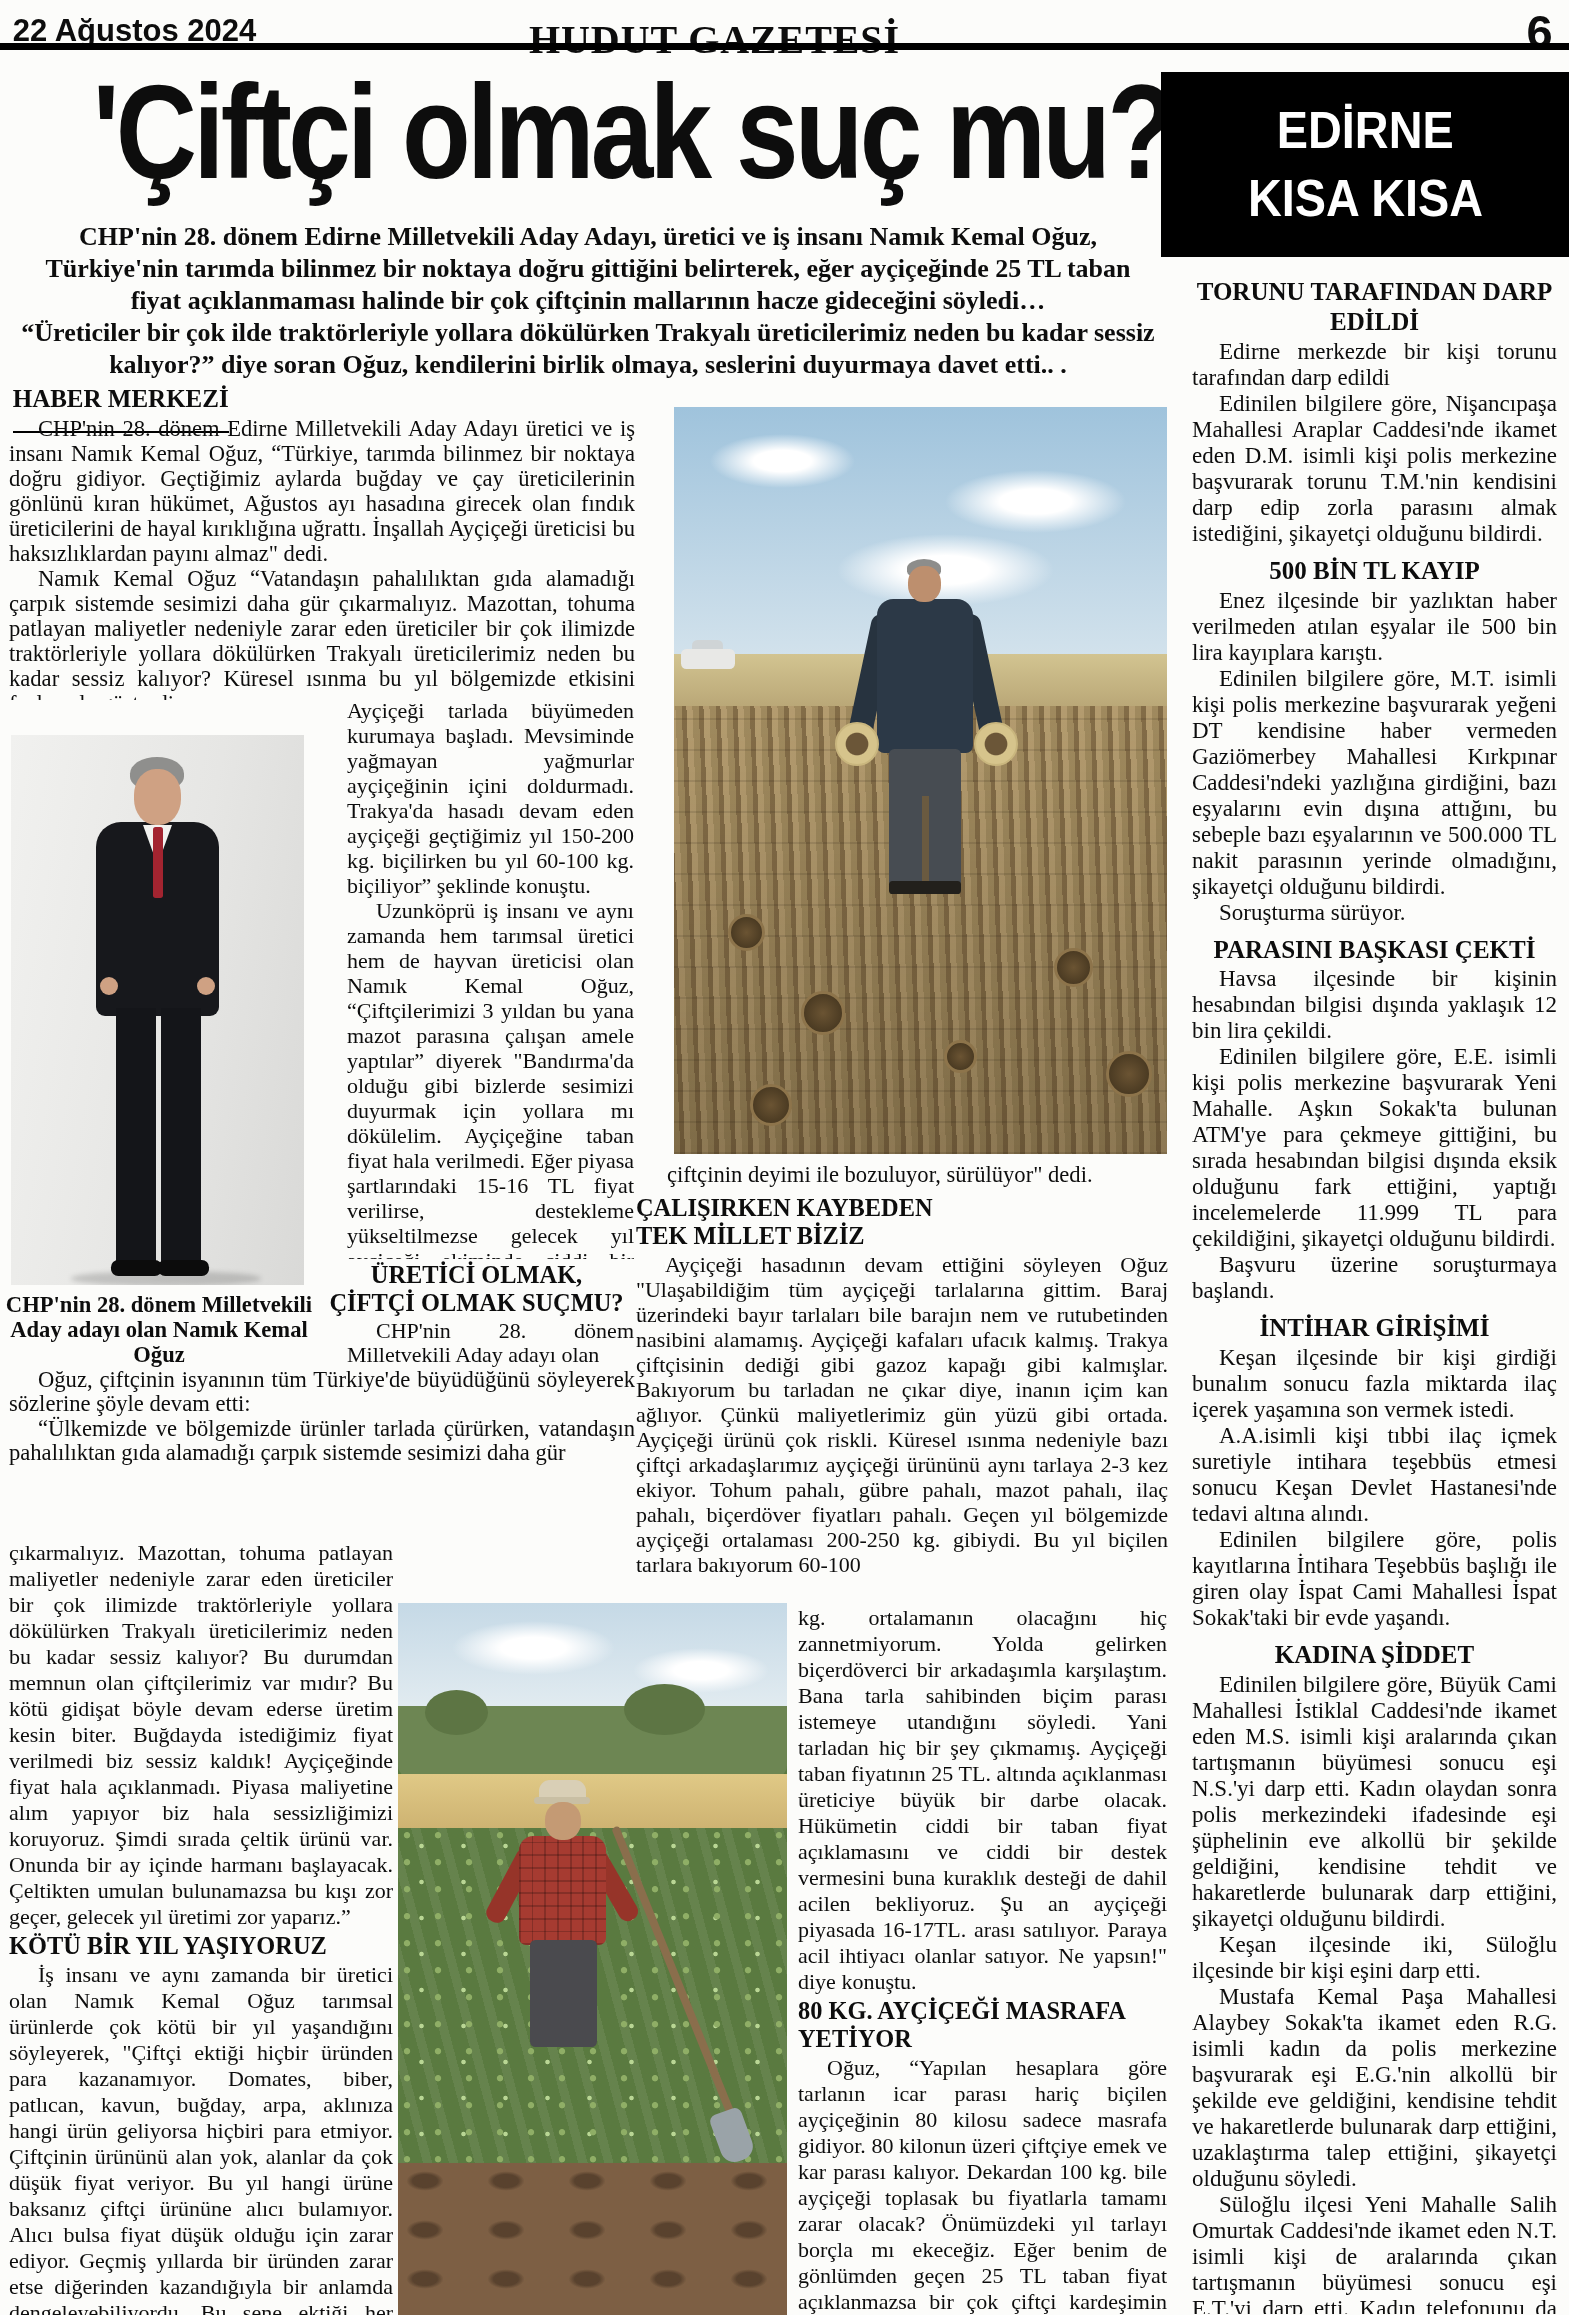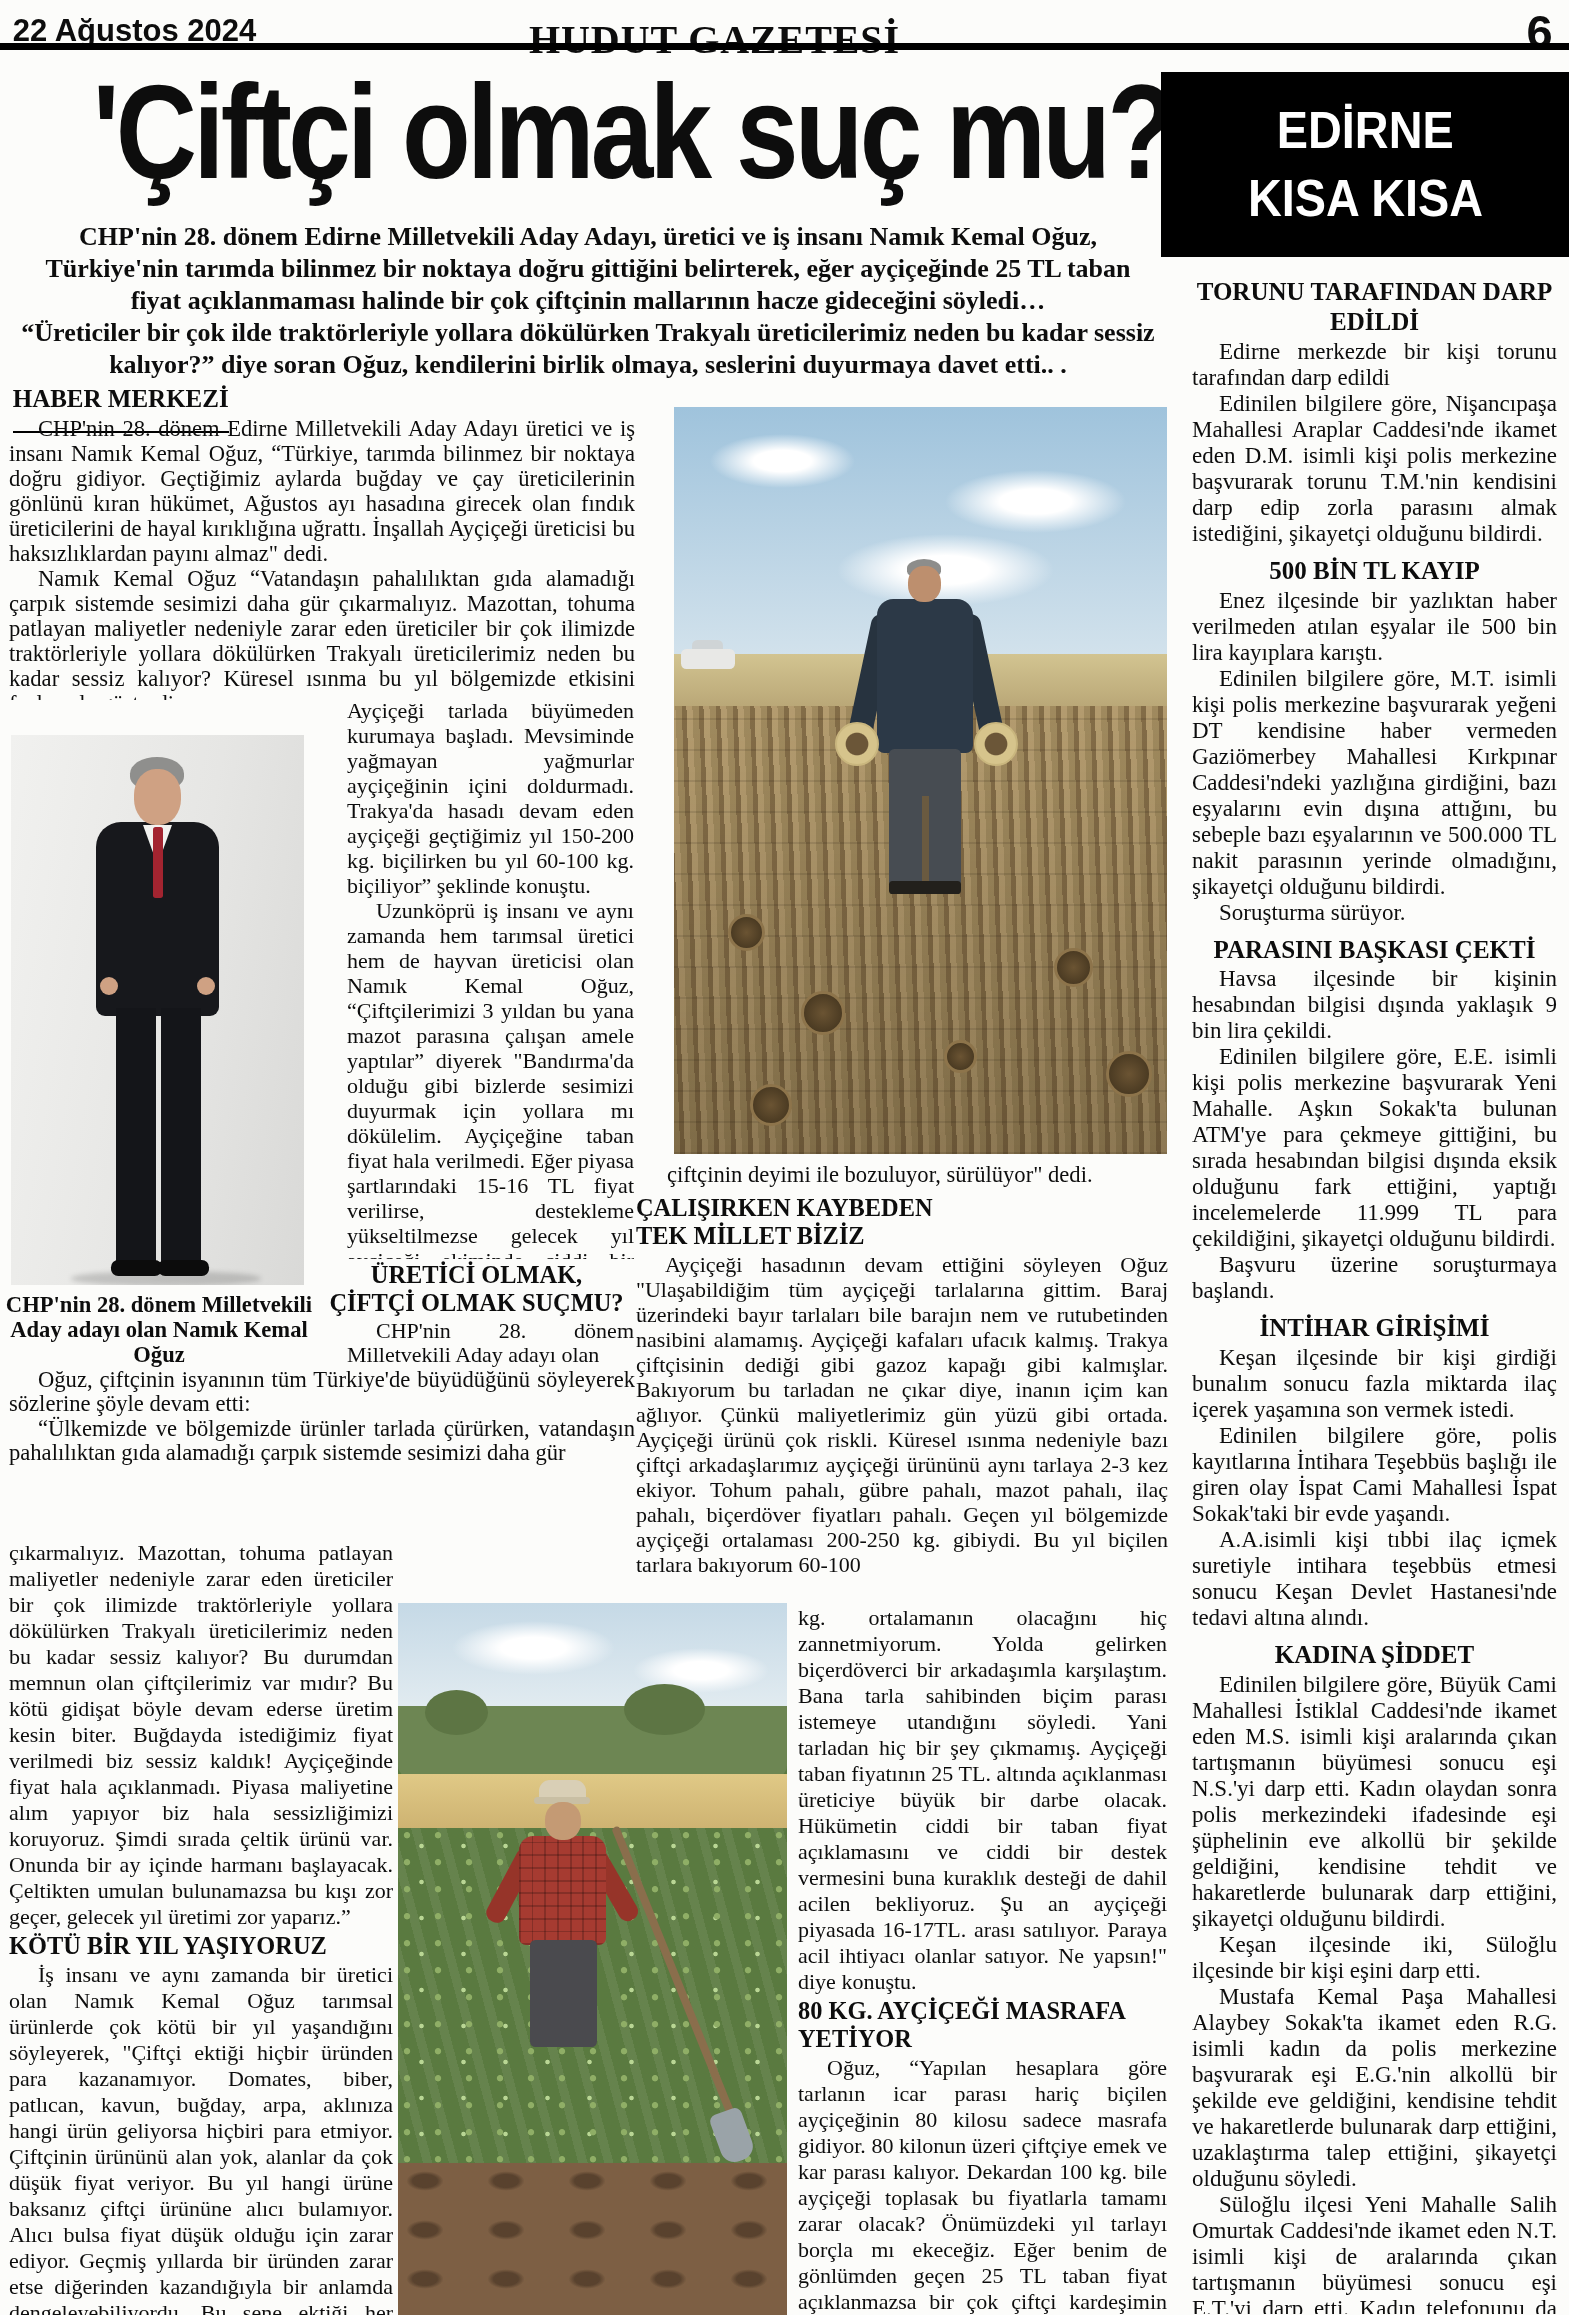--- a/index.html
+++ b/index.html
@@ -238,28 +238,28 @@
     <h3>TORUNU TARAFINDAN DARP EDİLDİ</h3>
     <p>Edirne merkezde bir kişi torunu tarafından darp edildi</p>
     <p>Edinilen bilgilere göre, Nişancıpaşa Mahallesi Araplar Caddesi'nde ikamet eden D.M. isimli kişi polis merkezine başvurarak torunu T.M.'nin kendisini darp edip zorla parasını almak istediğini, şikayetçi olduğunu bildirdi.</p>
 
     <h3>500 BİN TL KAYIP</h3>
     <p>Enez ilçesinde bir yazlıktan haber verilmeden atılan eşyalar ile 500 bin lira kayıplara karıştı.</p>
     <p>Edinilen bilgilere göre, M.T. isimli kişi polis merkezine başvurarak yeğeni DT kendisine haber vermeden Gaziömerbey Mahallesi Kırkpınar Caddesi'ndeki yazlığına girdiğini, bazı eşyalarını evin dışına attığını, bu sebeple bazı eşyalarının ve 500.000 TL nakit parasının yerinde olmadığını, şikayetçi olduğunu bildirdi.</p>
     <p>Soruşturma sürüyor.</p>
 
     <h3>PARASINI BAŞKASI ÇEKTİ</h3>
-    <p>Havsa ilçesinde bir kişinin hesabından bilgisi dışında yaklaşık 9 bin lira çekildi.</p>
+    <p>Havsa ilçesinde bir kişinin hesabından bilgisi dışında yaklaşık 12 bin lira çekildi.</p>
     <p>Edinilen bilgilere göre, E.E. isimli kişi polis merkezine başvurarak Yeni Mahalle. Aşkın Sokak'ta bulunan ATM'ye para çekmeye gittiğini, bu sırada hesabından bilgisi dışında eksik olduğunu fark ettiğini, yaptığı incelemelerde 11.999 TL para çekildiğini, şikayetçi olduğunu bildirdi.</p>
     <p>Başvuru üzerine soruşturmaya başlandı.</p>
 
     <h3>İNTİHAR GİRİŞİMİ</h3>
     <p>Keşan ilçesinde bir kişi girdiği bunalım sonucu fazla miktarda ilaç içerek yaşamına son vermek istedi.</p>
+    <p>A.A.isimli kişi tıbbi ilaç içmek suretiyle intihara teşebbüs etmesi sonucu Keşan Devlet Hastanesi'nde tedavi altına alındı.</p>
     <p>Edinilen bilgilere göre, polis kayıtlarına İntihara Teşebbüs başlığı ile giren olay İspat Cami Mahallesi İspat Sokak'taki bir evde yaşandı.</p>
-    <p>A.A.isimli kişi tıbbi ilaç içmek suretiyle intihara teşebbüs etmesi sonucu Keşan Devlet Hastanesi'nde tedavi altına alındı.</p>
 
     <h3>KADINA ŞİDDET</h3>
     <p>Edinilen bilgilere göre, Büyük Cami Mahallesi İstiklal Caddesi'nde ikamet eden M.S. isimli kişi aralarında çıkan tartışmanın büyümesi sonucu eşi N.S.'yi darp etti. Kadın olaydan sonra polis merkezindeki ifadesinde eşi şüphelinin eve alkollü bir şekilde geldiğini, kendisine tehdit ve hakaretlerde bulunarak darp ettiğini, şikayetçi olduğunu bildirdi.</p>
     <p>Keşan ilçesinde iki, Süloğlu ilçesinde bir kişi eşini darp etti.</p>
     <p>Mustafa Kemal Paşa Mahallesi Alaybey Sokak'ta ikamet eden R.G. isimli kadın da polis merkezine başvurarak eşi E.G.'nin alkollü bir şekilde eve geldiğini, kendisine tehdit ve hakaretlerde bulunarak darp ettiğini, uzaklaştırma talep ettiğini, şikayetçi olduğunu söyledi.</p>
     <p>Süloğlu ilçesi Yeni Mahalle Salih Omurtak Caddesi'nde ikamet eden N.T. isimli kişi de aralarında çıkan tartışmanın büyümesi sonucu eşi E.T.'yi darp etti. Kadın telefonunu da kıran eşinden şikayetçi olduğunu söyledi.</p>
 
   </div>
 
 </div>

